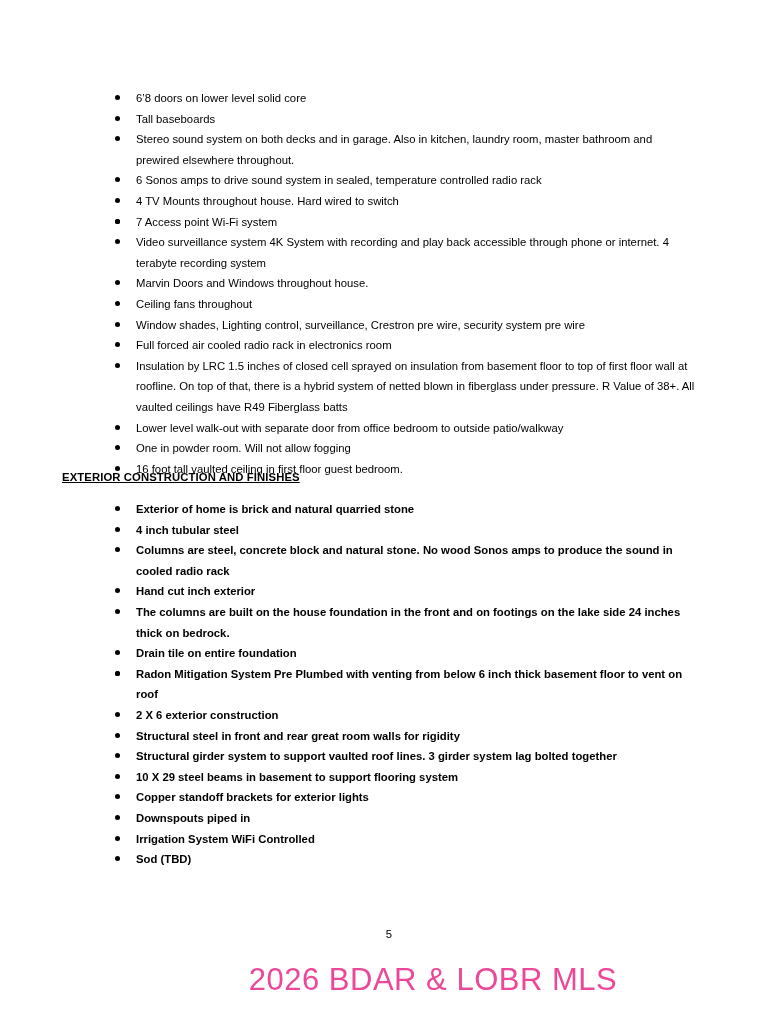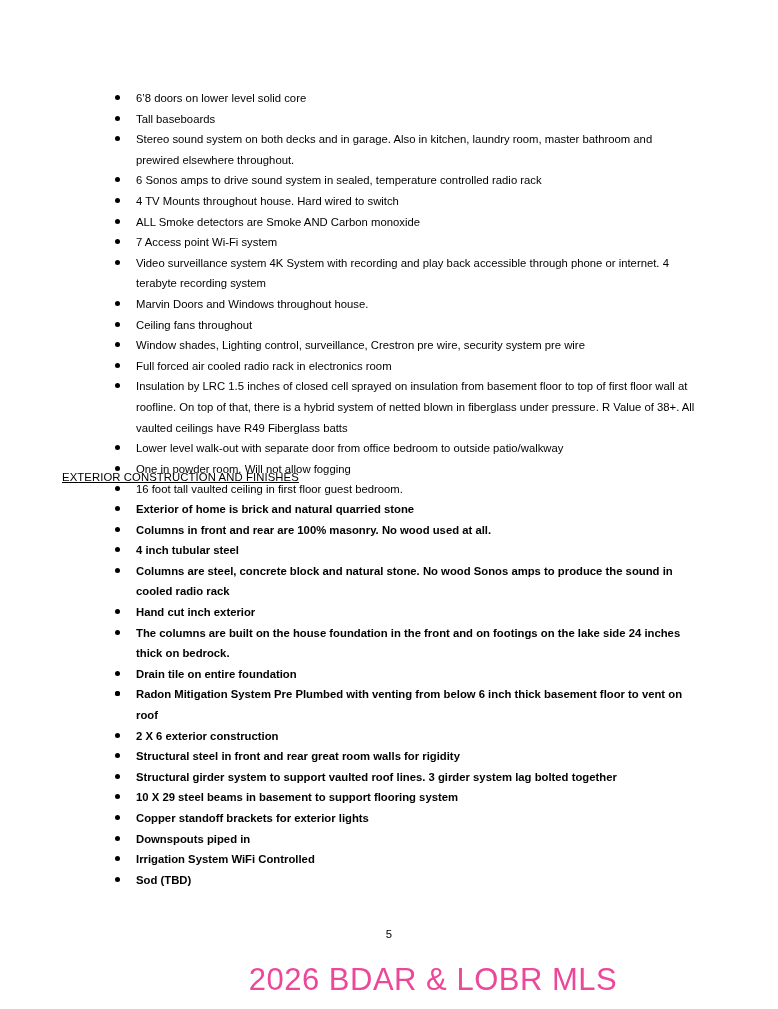--- a/index.html
+++ b/index.html
@@ -51,21 +51,21 @@
   .list-one {
     left: 136px;
     top: 88px;
     width: 560px;
   }
   .heading {
     position: absolute;
     left: 62px;
     top: 471px;
     font-size: 11.3px;
-    font-weight: normal;
+    font-weight: bold;
     text-decoration: underline;
     letter-spacing: 0.1px;
   }
   .list-two {
     left: 136px;
     top: 499px;
     width: 562px;
     font-weight: bold;
   }
   .page-number {
@@ -98,40 +98,39 @@
 
 <div class="page">
 
   <div class="section-block list-one">
     <ul class="bullets">
       <li><span class="bullet-dot"></span><span>6’8 doors on lower level solid core</span></li>
       <li><span class="bullet-dot"></span><span>Tall baseboards</span></li>
       <li><span class="bullet-dot"></span><span>Stereo sound system on both decks and in garage. Also in kitchen, laundry room, master bathroom and prewired elsewhere throughout.</span></li>
       <li><span class="bullet-dot"></span><span>6 Sonos amps to drive sound system in sealed, temperature controlled radio rack</span></li>
       <li><span class="bullet-dot"></span><span>4 TV Mounts throughout house. Hard wired to switch</span></li>
-      <li><span class="bullet-dot"></span><span>ALL Smoke detectors are Smoke AND Carbon monoxide</span></li>
+      <li><span class="bullet-dot"></span></li>
       <li><span class="bullet-dot"></span><span>7 Access point Wi-Fi system</span></li>
       <li><span class="bullet-dot"></span><span>Video surveillance system 4K System with recording and play back accessible through phone or internet. 4 terabyte recording system</span></li>
       <li><span class="bullet-dot"></span><span>Marvin Doors and Windows throughout house.</span></li>
       <li><span class="bullet-dot"></span><span>Ceiling fans throughout</span></li>
       <li><span class="bullet-dot"></span><span>Window shades, Lighting control, surveillance, Crestron pre wire, security system pre wire</span></li>
       <li><span class="bullet-dot"></span><span>Full forced air cooled radio rack in electronics room</span></li>
       <li><span class="bullet-dot"></span><span>Insulation by LRC 1.5 inches of closed cell sprayed on insulation from basement floor to top of first floor wall at roofline. On top of that, there is a hybrid system of netted blown in fiberglass under pressure. R Value of 38+. All vaulted ceilings have R49 Fiberglass batts</span></li>
       <li><span class="bullet-dot"></span><span>Lower level walk-out with separate door from office bedroom to outside patio/walkway</span></li>
       <li><span class="bullet-dot"></span><span>One in powder room. Will not allow fogging</span></li>
       <li><span class="bullet-dot"></span><span>16 foot tall vaulted ceiling in first floor guest bedroom.</span></li>
     </ul>
   </div>
 
   <div class="heading">EXTERIOR CONSTRUCTION AND FINISHES</div>
 
   <div class="section-block list-two">
     <ul class="bullets">
       <li><span class="bullet-dot"></span><span>Exterior of home is brick and natural quarried stone</span></li>
-      <li><span class="bullet-dot"></span><span>Columns in front and rear are 100% masonry. No wood used at all.</span></li>
       <li><span class="bullet-dot"></span><span>4 inch tubular steel</span></li>
       <li><span class="bullet-dot"></span><span>Columns are steel, concrete block and natural stone. No wood Sonos amps to produce the sound in cooled radio rack</span></li>
       <li><span class="bullet-dot"></span><span>Hand cut inch exterior</span></li>
       <li><span class="bullet-dot"></span><span>The columns are built on the house foundation in the front and on footings on the lake side 24 inches thick on bedrock.</span></li>
       <li><span class="bullet-dot"></span><span>Drain tile on entire foundation</span></li>
       <li><span class="bullet-dot"></span></li>
       <li><span class="bullet-dot"></span><span>Radon Mitigation System Pre Plumbed with venting from below 6 inch thick basement floor to vent on roof</span></li>
       <li><span class="bullet-dot"></span><span>2 X 6 exterior construction</span></li>
       <li><span class="bullet-dot"></span><span>Structural steel in front and rear great room walls for rigidity</span></li>
       <li><span class="bullet-dot"></span><span>Structural girder system to support vaulted roof lines. 3 girder system lag bolted together</span></li>

